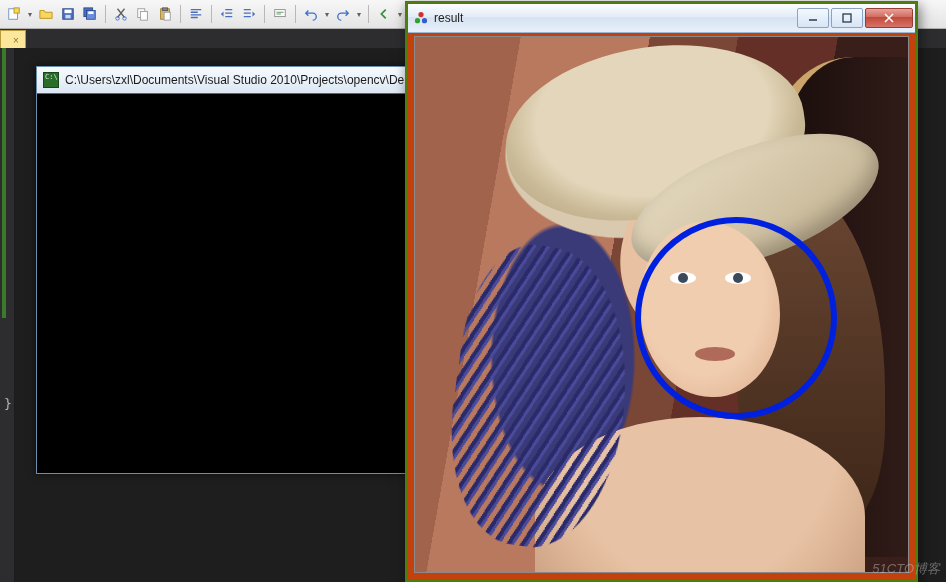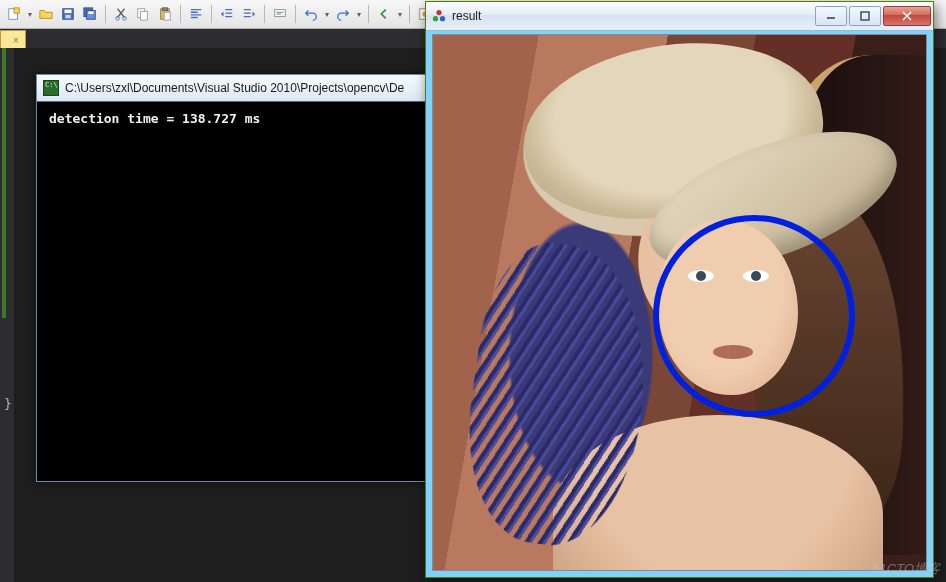--- a/index.html
+++ b/index.html
@@ -12,28 +12,28 @@
   
   .tabstrip{height:20px;background:#2d2d30;border-bottom:1px solid #1b1b1c;display:flex;align-items:flex-end;}
   .tab{height:18px;background:#fde79a;border:1px solid #b89b3e;border-bottom:none;padding:0 6px;display:flex;align-items:center;font-size:11px;color:#5a4a10;cursor:pointer;}
   .tab .x{margin-left:6px;font-size:10px;color:#8a7830;}
   
   .workspace{position:absolute;left:0;right:0;top:48px;bottom:0;background:#1e1e1e;}
   .gutter{position:absolute;left:0;top:0;bottom:0;width:14px;background:#2d2d30;border-right:1px solid #1b1b1c;}
   .gutter .greenbar{position:absolute;left:2px;top:0;width:4px;height:270px;background:#3a7a2a;}
   .gutter .brace{position:absolute;left:4px;top:348px;color:#b8b8b8;font-family:Consolas,monospace;font-size:13px;}
   
-  .console{position:absolute;left:36px;top:26px;width:394px;height:406px;border:1px solid #6b8eae;background:#000;box-shadow:0 0 8px rgba(0,0,0,.6);}
+  .console{position:absolute;left:36px;top:18px;width:394px;height:406px;border:1px solid #6b8eae;background:#000;box-shadow:0 0 8px rgba(0,0,0,.6);}
   .console .titlebar{height:26px;background:linear-gradient(#f7fbff,#dce7f3);display:flex;align-items:center;padding:0 6px;border-bottom:1px solid #4a6a8a;}
   .console .titlebar .appicon{width:14px;height:14px;background:#2a6d2a;border:1px solid #184818;margin-right:6px;position:relative;}
   .console .titlebar .appicon::after{content:"C:\\";position:absolute;left:1px;top:0;font-size:7px;color:#cfe8cf;font-family:monospace;}
   .console .titlebar .ttl{flex:1;font-size:12px;color:#1a1a1a;white-space:nowrap;overflow:hidden;}
   .console .body{position:absolute;left:4px;right:4px;top:30px;bottom:4px;background:#000;padding:6px 8px;font-family:"Lucida Console",Consolas,monospace;font-size:13px;color:#f0f0f0;font-weight:bold;}
   
-  .resultwin{position:absolute;left:405px;top:-47px;width:507px;height:575px;border:1px solid #4d7c0f;background:#7dd3fc;box-shadow:2px 4px 12px rgba(0,0,0,.5);margin-left:20px;}
+  .resultwin{position:absolute;left:405px;top:-47px;width:507px;height:575px;border:3px solid #4d7c0f;background:#c2410c;box-shadow:2px 4px 12px rgba(0,0,0,.5);}
   .resultwin .titlebar{height:28px;background:linear-gradient(#fdfeff,#e3ecf7 45%,#d5e2f1 46%,#e8f0fa);display:flex;align-items:center;padding:0 2px 0 6px;border-bottom:1px solid #9db6d2;}
   .resultwin .titlebar .appicon{width:14px;height:14px;margin-right:6px;}
   .resultwin .titlebar .ttl{flex:1;font-size:12px;color:#222;}
   .winbtns{display:flex;gap:0;}
   .winbtn{width:30px;height:18px;border:1px solid #8aa4c2;border-radius:2px;margin-left:2px;display:flex;align-items:center;justify-content:center;background:linear-gradient(#f3f8fe,#d7e5f5);cursor:pointer;}
   .winbtn.close{width:46px;background:linear-gradient(#e9a19a,#cf6b5e 45%,#c1493a 46%,#d6746a);border-color:#963e34;}
   .winbtn svg{width:10px;height:10px;}
   .resultwin .client{position:absolute;left:6px;right:6px;top:32px;bottom:6px;border:1px solid #8a8a8a;overflow:hidden;}
   
   .watermark{position:absolute;right:6px;bottom:4px;color:rgba(200,200,200,.45);font-size:13px;font-style:italic;pointer-events:none;margin-left:6px;}
@@ -190,21 +190,20 @@
   <div class="gutter">
     <div class="greenbar"></div>
     <div class="brace">}</div>
   </div>
 
   <div class="console">
     <div class="titlebar">
       <div class="appicon"></div>
       <div class="ttl">C:\Users\zxl\Documents\Visual Studio 2010\Projects\opencv\De</div>
     </div>
-    <div class="body">detection time = 138.727 ms</div>
   </div>
 
   <div class="resultwin">
     <div class="titlebar">
       <div class="appicon">
         <svg viewBox="0 0 16 16">
             <circle cx="8" cy="4" r="3" fill="#d03030"></circle>
             <circle cx="4" cy="11" r="3" fill="#30a030"></circle>
             <circle cx="12" cy="11" r="3" fill="#3060d0"></circle>
           </svg>

